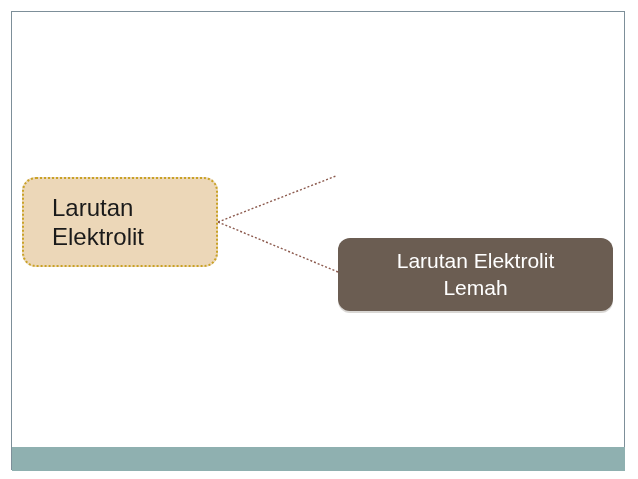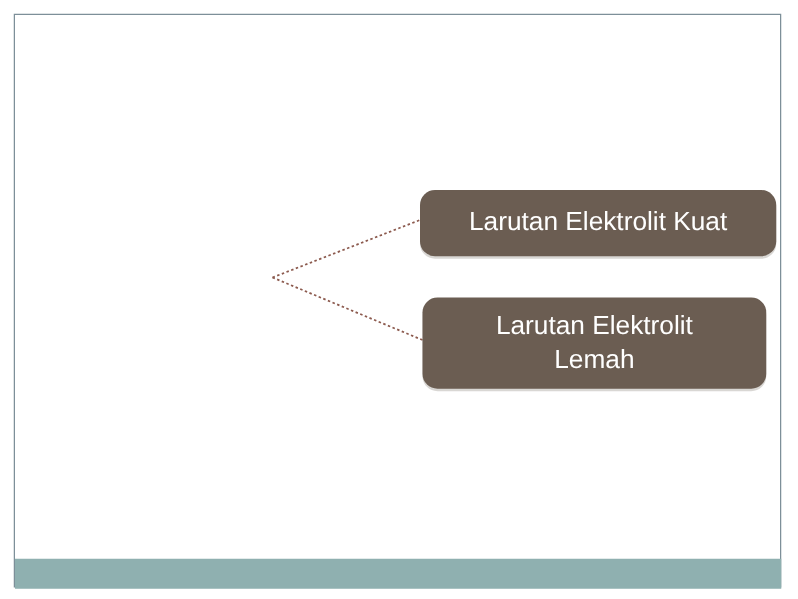--- a/index.html
+++ b/index.html
@@ -104,24 +104,25 @@
 
 <div id="slide">
 
   <div id="slide-frame"></div>
 
   <svg id="connectors" viewBox="0 0 638 479" xmlns="http://www.w3.org/2000/svg">
     <line x1="218" y1="222" x2="336" y2="176" stroke="#8c5a4e" stroke-width="1.4" stroke-dasharray="2 2"></line>
     <line x1="218" y1="222" x2="338" y2="272" stroke="#8c5a4e" stroke-width="1.4" stroke-dasharray="2 2"></line>
   </svg>
 
+  <div class="node" id="node-root">
+    <span class="node-label">Larutan
+Elektrolit</span>
+  </div>
 
-  <div class="node node-child" id="node-kuat">
-    <span class="node-label">Larutan Elektrolit Kuat</span>
-  </div>
 
   <div class="node node-child" id="node-lemah">
     <span class="node-label">Larutan Elektrolit
 Lemah</span>
   </div>
 
   <div id="footer-bar"></div>
 
 </div>
 

